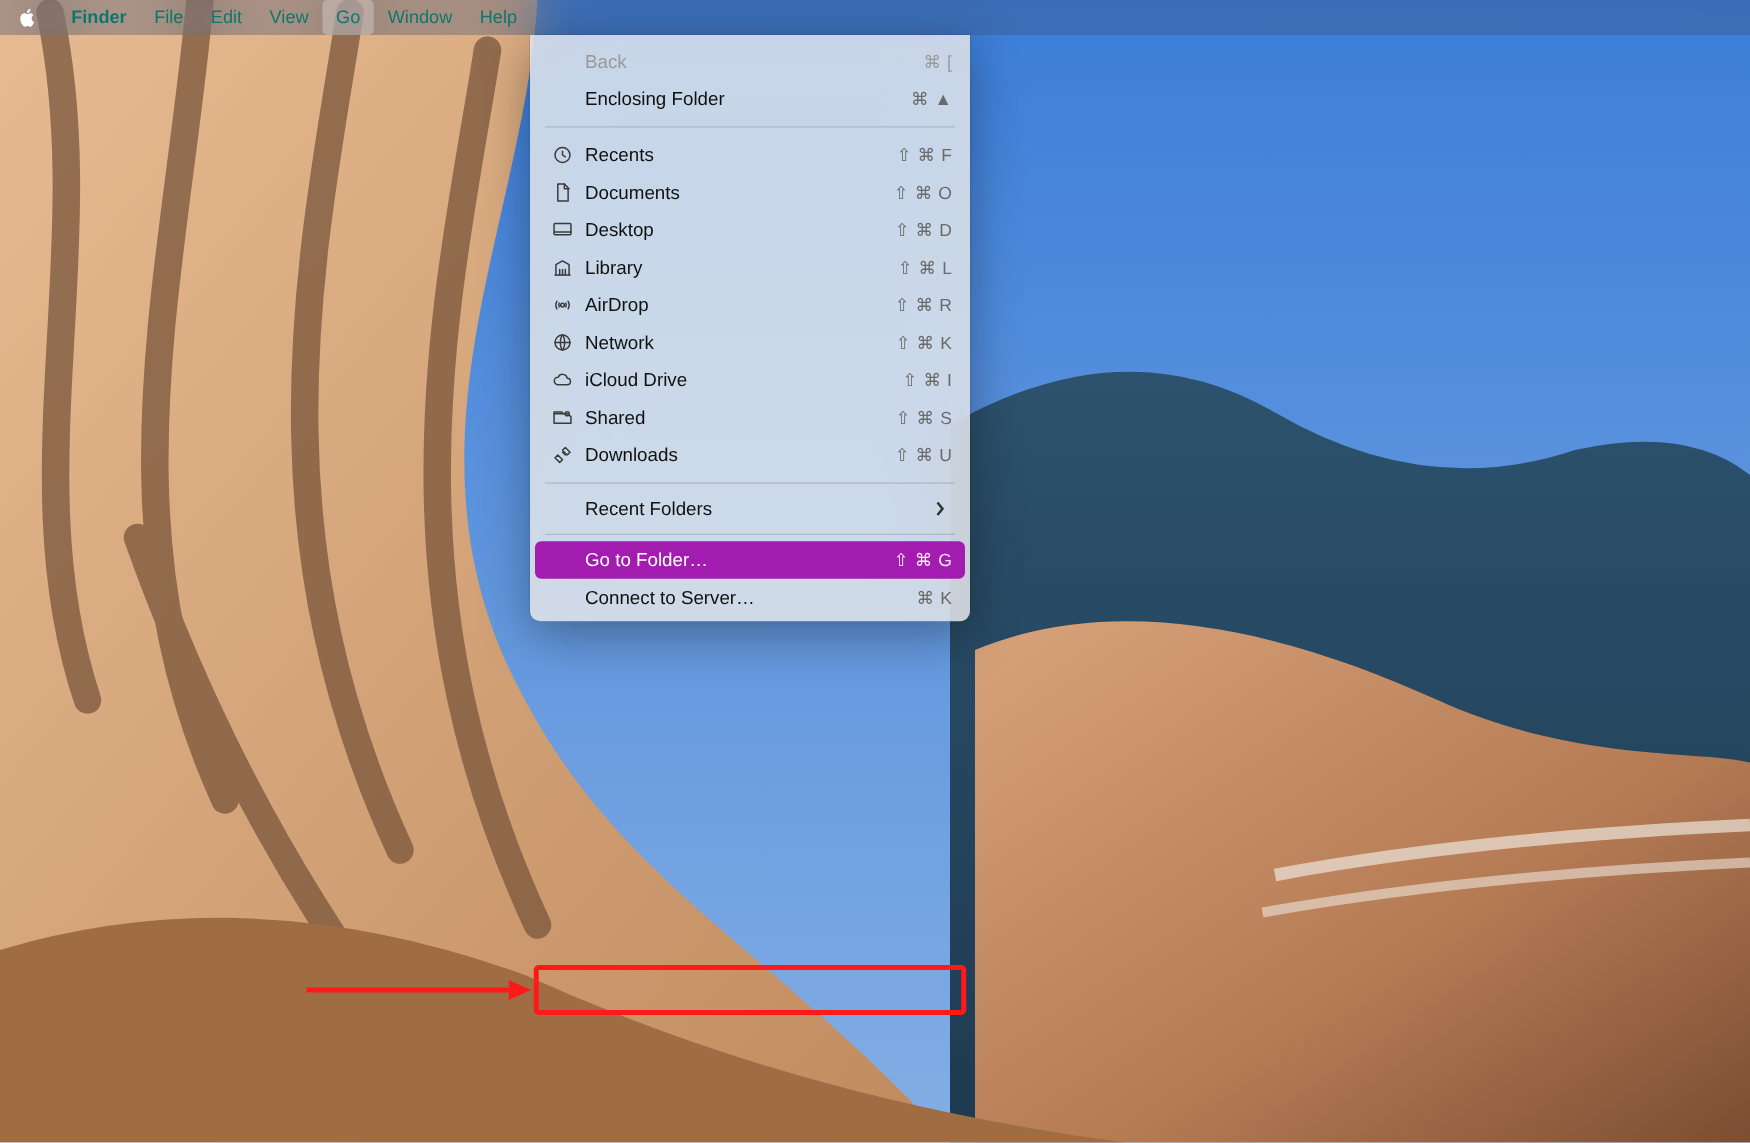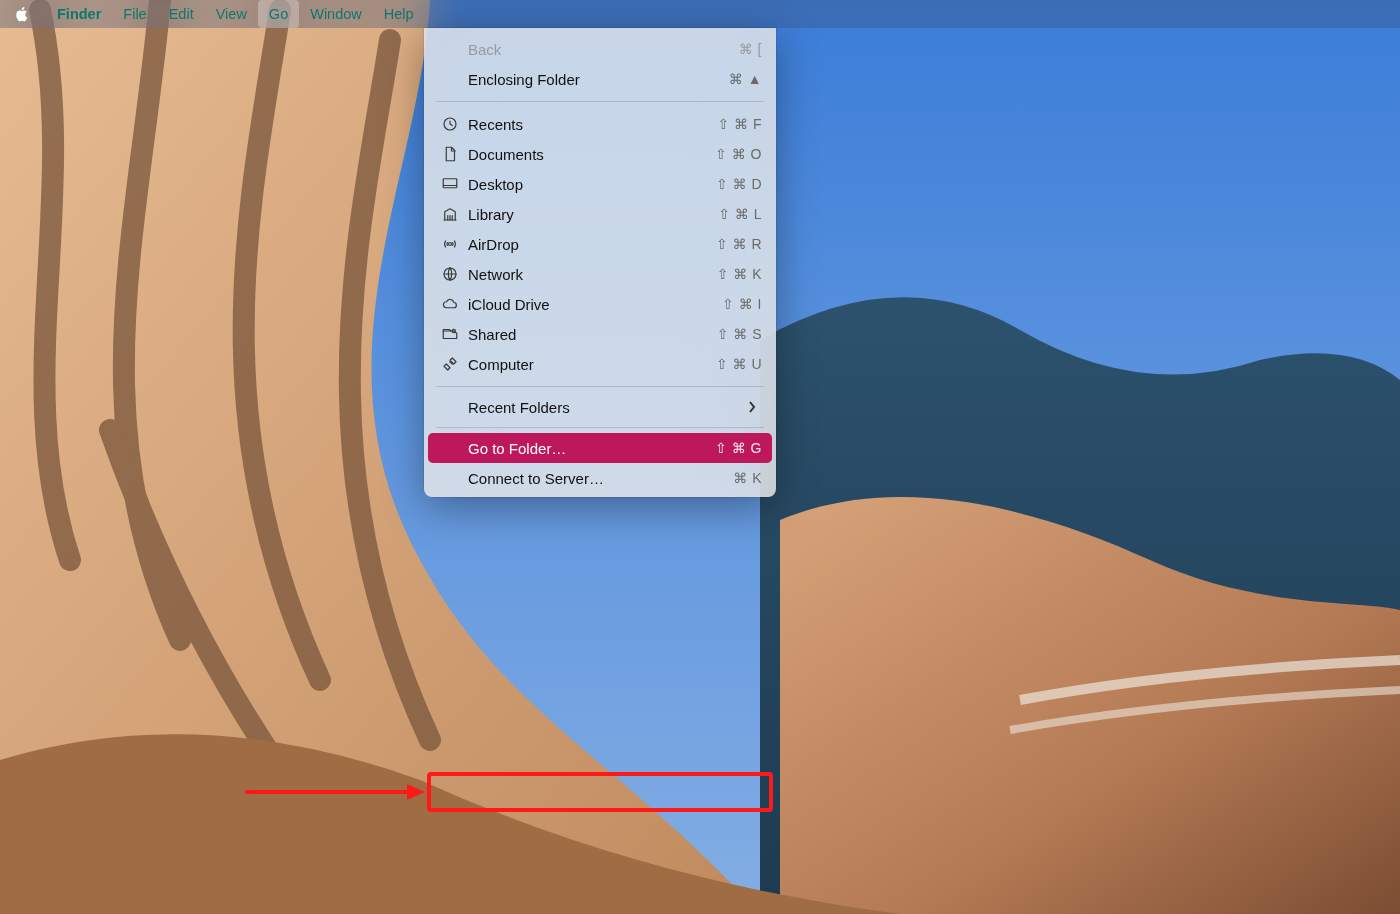--- a/index.html
+++ b/index.html
@@ -55,21 +55,21 @@
   .menu-row .icon svg { width: 18px; height: 18px; stroke: #3b3b3b; fill:none; stroke-width:1.6; stroke-linecap:round; stroke-linejoin:round;}
   .menu-row .label { flex: 1; padding-left: 4px; }
   .menu-row .shortcut { font-size: 14px; color: #6a6a6a; letter-spacing: .5px; }
   .menu-row .chev { width:14px; display:flex; }
   .menu-row .chev svg{width:8px;height:12px;stroke:#333;fill:none;stroke-width:2;}
 
   .menu-row.disabled .label,
   .menu-row.disabled .shortcut { color: #9a9a9a; }
 
   .menu-row.highlight {
-    background: #be185d;
+    background: #a21caf;
     color: #fff;
   }
   .menu-row.highlight .shortcut { color: rgba(255,255,255,.9); }
 
   
   .ann-box {
     position: absolute;
     border: 4px solid #ff1a1a;
     border-radius: 4px;
     pointer-events: none;
@@ -245,21 +245,21 @@
         <span class="shortcut">⇧ ⌘ S</span>
       </div>
       <div class="menu-row">
         <span class="icon">
           <svg viewBox="0 0 24 24">
             <path d="M15 4l5 5-3 3-5-5z"></path>
             <path d="M9 20l-5-5 3-3 5 5z"></path>
             <path d="M12 9l3 3"></path>
           </svg>
         </span>
-        <span class="label">Computer</span>
+        <span class="label">Downloads</span>
         <span class="shortcut">⇧ ⌘ U</span>
       </div>
     </div>
 
   <div class="menu-sep"></div>
 
   <div class="menu-row">
     <span class="icon"></span>
     <span class="label">Recent Folders</span>
     <span class="chev">

